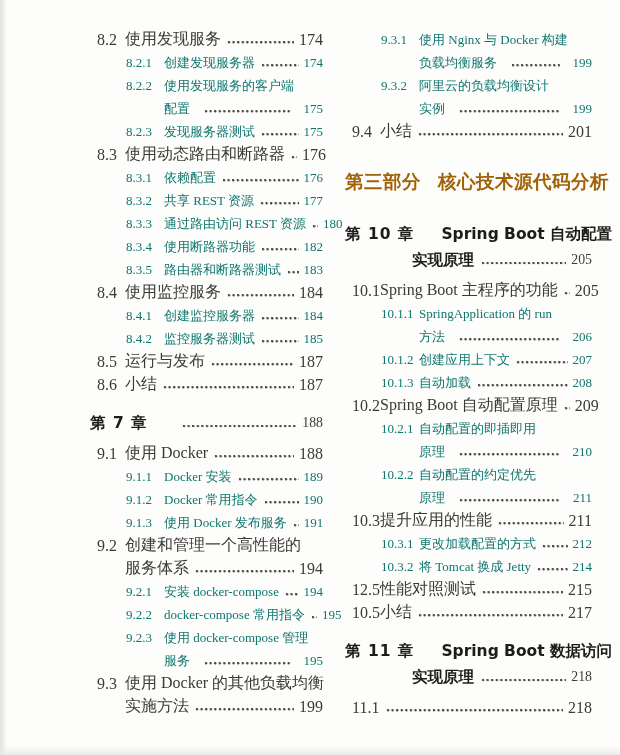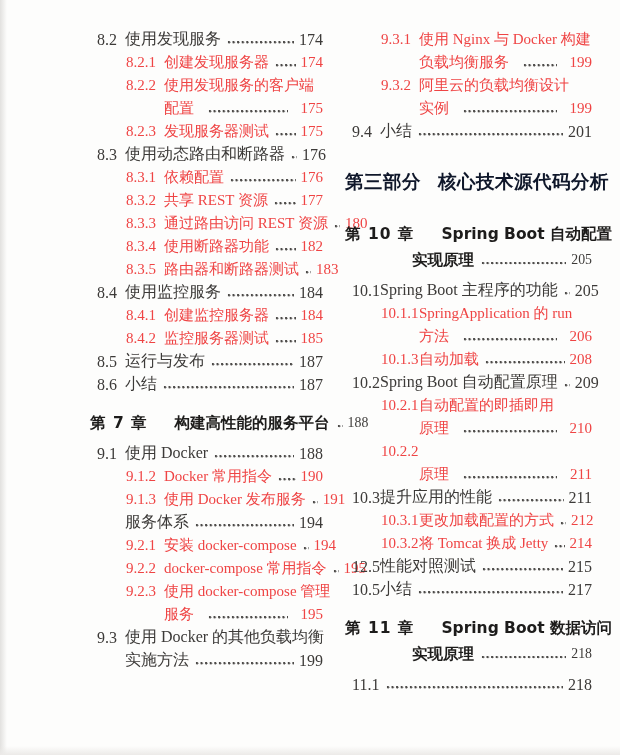--- a/index.html
+++ b/index.html
@@ -12,21 +12,21 @@
   .scan-edge-left{position:absolute;left:0;top:0;width:7px;height:100%;
     background:linear-gradient(to right,#e2e1df,rgba(250,250,249,0));}
   .scan-edge-bottom{position:absolute;left:0;bottom:0;width:100%;height:9px;
     background:linear-gradient(to top,#eceae8,rgba(250,250,249,0));}
   .col{position:absolute;top:28px;}
   .col-left{left:90px;width:233px;}
   .col-right{left:345px;width:247px;}
 
   .line{display:flex;align-items:center;height:23px;white-space:nowrap;}
   .sec{font-size:16px;padding-left:7px;}
-  .sub{font-size:15px;padding-left:36px;color:#ef4444;}
+  .sub{font-size:13px;padding-left:36px;color:#0f766e;}
   .num{display:inline-block;flex:0 0 auto;}
   .sec .num{min-width:28px;}
   .sub .num{min-width:38px;}
   .sec .l2{padding-left:28px;}
   .sub .l2{padding-left:38px;gap:8px;}
   .title,.cont{flex:0 1 auto;}
   .page-num{flex:0 0 auto;padding-left:1px;text-align:center;}
   .leader{flex:1 1 0;min-width:6px;align-self:stretch;margin:0 4px 0 6px;
     background-image:radial-gradient(circle at 2px 62%,#4d4b49 1.05px,rgba(0,0,0,0) 1.5px);
     background-size:4.6px 100%;background-repeat:repeat-x;}
@@ -35,21 +35,21 @@
     font-weight:700;color:#1d1c1b;font-size:15.5px;}
   .ch-line{display:flex;align-items:center;height:26px;white-space:nowrap;}
   .ch-num{flex:0 0 auto;margin-right:27px;letter-spacing:1px;}
   .ch-line2{padding-left:67px;}
   .chapter .page-num{font-family:"Liberation Serif","DejaVu Serif",serif;
     font-weight:400;font-size:13.8px;color:#3c3a38;}
   .chapter .leader{margin:0 4px 0 7px;}
 
   .part{margin:22px 0 24px;display:flex;align-items:center;height:32px;white-space:nowrap;
     font-family:"DejaVu Sans","Liberation Sans",sans-serif;font-weight:700;
-    font-size:18.5px;color:#0f172a;letter-spacing:0.5px;}
+    font-size:18.5px;color:#a16207;letter-spacing:0.5px;}
   .p-num{margin-right:17px;}
 </style>
 </head>
 <body>
 
 <div class="page">
   <div class="col col-left">
       <div class="sec">
         <div class="line">
           <span class="num">8.2</span>
@@ -169,50 +169,61 @@
         <div class="line">
           <span class="num">8.6</span>
           <span class="title">小结</span>
           <span class="leader"></span>
           <span class="page-num">187</span>
         </div>
       </div>
       <div class="chapter">
         <div class="ch-line">
           <span class="ch-num">第 7 章</span>
-          <span class="ch-title">构建高性能的服务平台</span>
           <span class="leader"></span>
           <span class="page-num">188</span>
         </div>
       </div>
       <div class="sec">
         <div class="line">
           <span class="num">9.1</span>
           <span class="title">使用 Docker</span>
           <span class="leader"></span>
           <span class="page-num">188</span>
         </div>
       </div>
       <div class="sub">
         <div class="line">
+          <span class="num">9.1.1</span>
+          <span class="title">Docker 安装</span>
+          <span class="leader"></span>
+          <span class="page-num">189</span>
+        </div>
+      </div>
+      <div class="sub">
+        <div class="line">
           <span class="num">9.1.2</span>
           <span class="title">Docker 常用指令</span>
           <span class="leader"></span>
           <span class="page-num">190</span>
         </div>
       </div>
       <div class="sub">
         <div class="line">
           <span class="num">9.1.3</span>
           <span class="title">使用 Docker 发布服务</span>
           <span class="leader"></span>
           <span class="page-num">191</span>
         </div>
       </div>
       <div class="sec">
+        <div class="line">
+          <span class="num">9.2</span>
+          <span class="title">创建和管理一个高性能的</span>
+        </div>
         <div class="line l2">
           <span class="cont">服务体系</span>
           <span class="leader"></span>
           <span class="page-num">194</span>
         </div>
       </div>
       <div class="sub">
         <div class="line">
           <span class="num">9.2.1</span>
           <span class="title">安装 docker-compose</span>
@@ -311,20 +322,28 @@
           <span class="title">SpringApplication 的 run</span>
         </div>
         <div class="line l2">
           <span class="cont">方法</span>
           <span class="leader"></span>
           <span class="page-num">206</span>
         </div>
       </div>
       <div class="sub">
         <div class="line">
+          <span class="num">10.1.2</span>
+          <span class="title">创建应用上下文</span>
+          <span class="leader"></span>
+          <span class="page-num">207</span>
+        </div>
+      </div>
+      <div class="sub">
+        <div class="line">
           <span class="num">10.1.3</span>
           <span class="title">自动加载</span>
           <span class="leader"></span>
           <span class="page-num">208</span>
         </div>
       </div>
       <div class="sec">
         <div class="line">
           <span class="num">10.2</span>
           <span class="title">Spring Boot 自动配置原理</span>
@@ -339,20 +358,21 @@
         </div>
         <div class="line l2">
           <span class="cont">原理</span>
           <span class="leader"></span>
           <span class="page-num">210</span>
         </div>
       </div>
       <div class="sub">
         <div class="line">
           <span class="num">10.2.2</span>
+          <span class="title">自动配置的约定优先</span>
         </div>
         <div class="line l2">
           <span class="cont">原理</span>
           <span class="leader"></span>
           <span class="page-num">211</span>
         </div>
       </div>
       <div class="sec">
         <div class="line">
           <span class="num">10.3</span>

